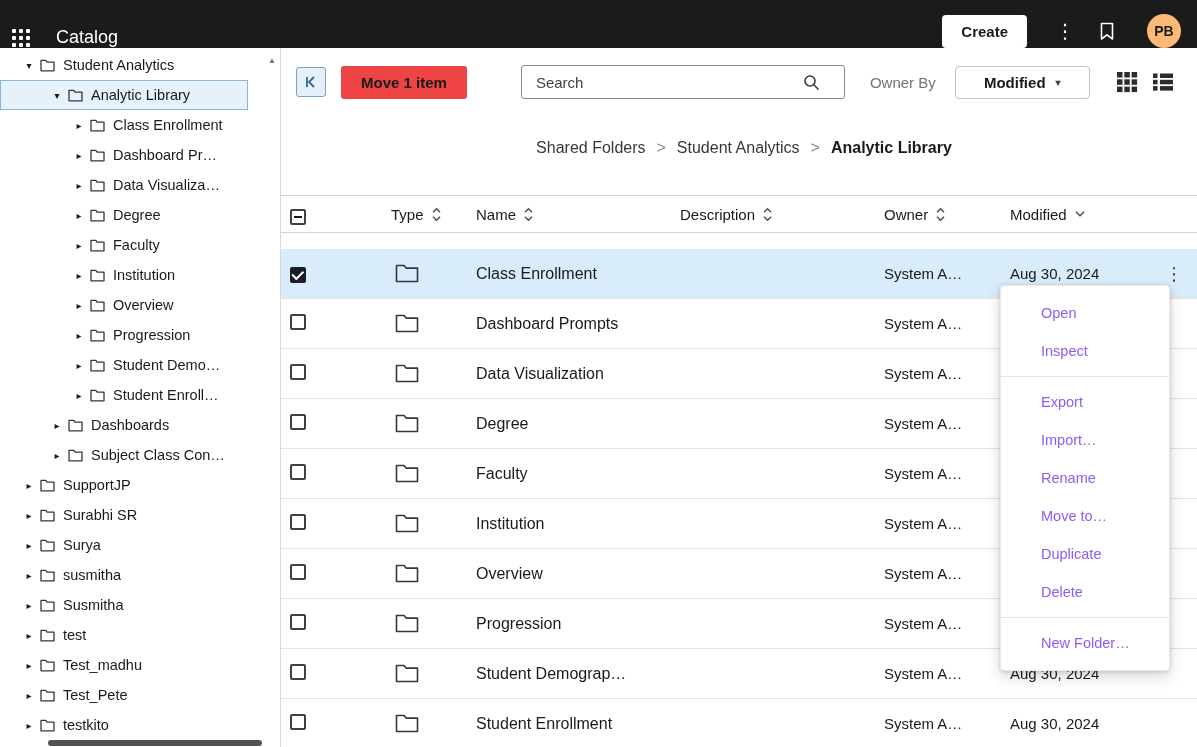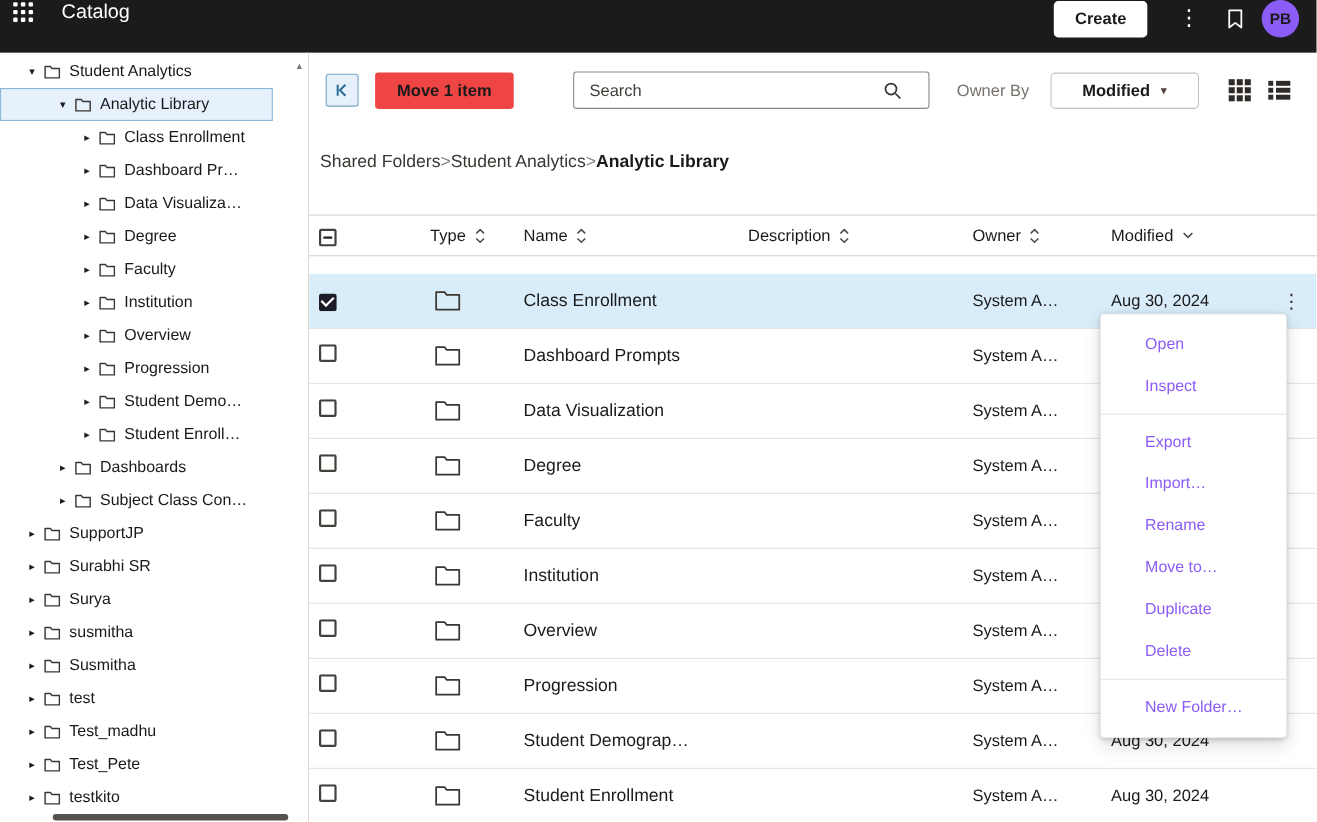--- a/index.html
+++ b/index.html
@@ -5,31 +5,31 @@
   * { box-sizing: border-box; }
   html,body { margin:0; padding:0; }
   body {
     width:1197px; height:747px; position:relative; overflow:hidden;
     font-family:"Liberation Sans", sans-serif; background:#fff; color:#1a1a1a;
   }
 
   
   .topbar {
     position:absolute; top:0; left:0; right:0; height:48px; background:#1b1b1b;
-    display:flex; align-items:flex-start; justify-content:space-between; padding:0 16px 0 12px;
+    display:flex; align-items:flex-end; justify-content:space-between; padding:0 16px 0 12px;
   }
   .tb-left { display:flex; align-items:center; }
   .appgrid { display:grid; grid-template-columns:repeat(3,4px); grid-gap:3px; background:none; border:none; padding:0; cursor:pointer; }
   .appgrid i { width:4px; height:4px; background:#fff; border-radius:1px; }
   .tb-title { color:#fff; font-size:18px; margin-left:26px; }
   .tb-right { display:flex; align-items:center; }
   .create-btn { height:33px; padding:0 19px; background:#fff; color:#1a1a1a; border:none; border-radius:4px; font-size:15px; font-weight:bold; font-family:inherit; cursor:pointer; }
   .tb-kebab { background:none; border:none; color:#fff; font-size:20px; margin-left:22px; width:24px; cursor:pointer; line-height:1; }
   .tb-bookmark { background:none; border:none; margin-left:20px; cursor:pointer; display:flex; }
-  .avatar { width:34px; height:34px; border-radius:50%; background:#8b5cf6; color:#1a1a1a; display:flex; align-items:center; justify-content:center; font-size:14px; font-weight:bold; margin-left:10px; cursor:pointer; }
+  .avatar { width:34px; height:34px; border-radius:50%; background:#fdba74; color:#1a1a1a; display:flex; align-items:center; justify-content:center; font-size:14px; font-weight:bold; margin-left:26px; cursor:pointer; }
 
   
   .sidebar { position:absolute; top:48px; left:0; width:281px; bottom:0; background:#fff; border-right:1px solid #dcd9d5; overflow:hidden; }
   .tree { padding-top:2px; width:248px; }
   .ti { height:30px; display:flex; align-items:center; border:1px solid transparent; font-size:14.5px; cursor:pointer; white-space:nowrap; }
   .lvl0 { padding-left:22px; } .lvl1 { padding-left:50px; } .lvl2 { padding-left:72px; }
   .ti.sel { background:#e6f1fb; border-color:#8ab8dc; }
   .caret { width:12px; font-size:10px; color:#1a1a1a; margin-right:5px; text-align:center; flex:none; }
   .fold { margin-right:8px; display:flex; flex:none; }
   .sb-up { position:absolute; top:8px; right:4px; color:#76726d; font-size:8px; }
@@ -43,21 +43,21 @@
   .move-btn { margin-left:15px; height:33px; padding:0 20px; background:#ef4444; border:none; border-radius:3px; font-size:15px; font-weight:bold; color:#1a1a1a; font-family:inherit; cursor:pointer; flex:none; }
   .search-box { margin-left:54px; width:324px; height:34px; border:1px solid #8f8b86; border-radius:3px; display:flex; align-items:center; padding:0 24px 0 12px; background:#fff; flex:none; }
   .search-box input { border:none; outline:none; flex:1; font-size:15px; font-family:inherit; color:#1a1a1a; background:transparent; }
   .search-box input::placeholder { color:#44403c; opacity:1; }
   .sort-by { margin-left:25px; color:#77726d; font-size:15px; flex:none; }
   .sort-dd { margin-left:19px; height:33px; width:135px; border:1px solid #c6c2bc; border-radius:4px; background:#fff; display:flex; align-items:center; justify-content:center; gap:10px; font-size:15px; font-weight:bold; font-family:inherit; color:#1a1a1a; cursor:pointer; flex:none; }
   .dd-caret { font-size:10px; color:#55413f; }
   .view-icons { margin-left:26px; display:flex; gap:14px; align-items:center; }
   .vbtn { background:none; border:none; padding:0; display:flex; cursor:pointer; }
 
-  .breadcrumb { margin:36px 0 0 10px; font-size:16px; display:flex; align-items:center; height:24px; }
+  .breadcrumb { margin:36px 0 0 10px; font-size:16px; display:flex; gap:11px; align-items:center; height:24px;justify-content:center; }
   .bc-link { color:#3a3632; cursor:pointer; }
   .bc-sep { color:#8b8680; }
   .bc-current { font-weight:bold; color:#1a1a1a; }
 
   .grid7 { display:grid; grid-template-columns:91px 85px 204px 204px 126px 151px 1fr; align-items:center; padding-left:9px; }
   .thead { height:38px; margin-top:35px; border-top:1px solid #d6d2cd; border-bottom:1px solid #d6d2cd; font-size:15px; color:#1a1a1a; }
   .th { display:flex; align-items:center; gap:7px; padding-left:10px; }
   .rows { margin-top:16px; }
   .trow { height:50px; border-bottom:1px solid #e6e3df; cursor:pointer; }
   .trow.selected { background:#d9ecfa; }

